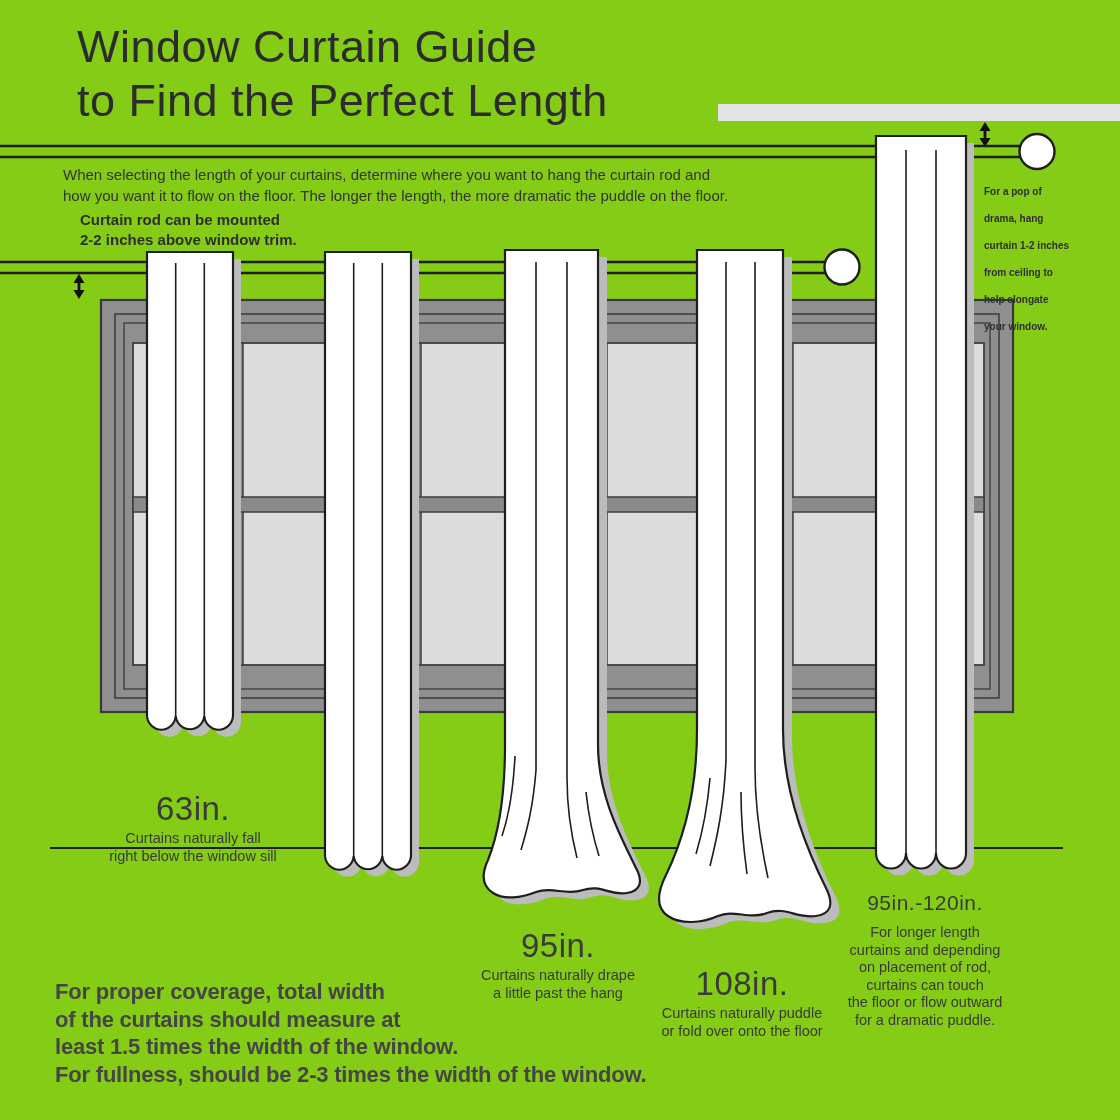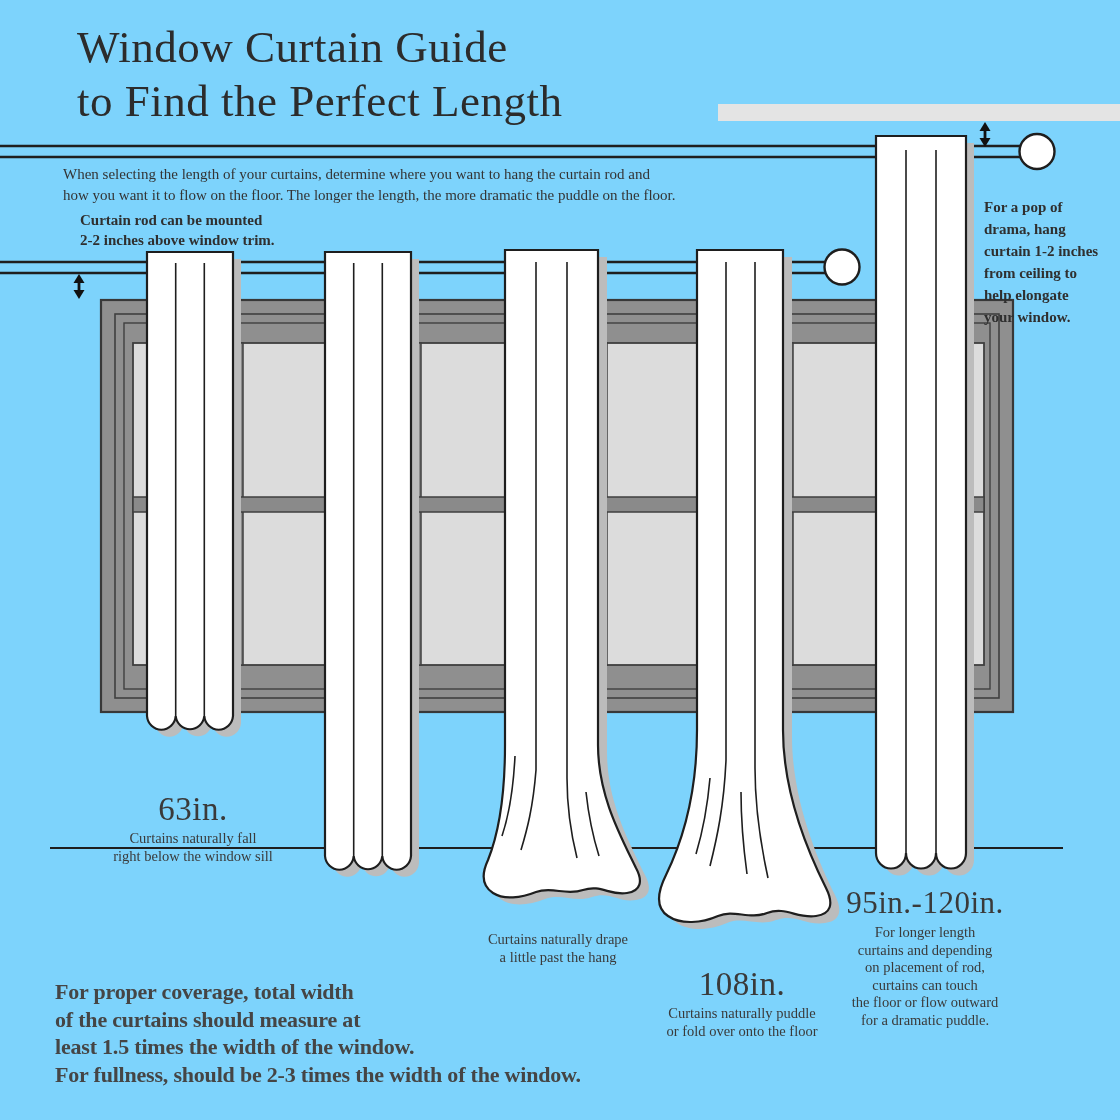--- a/index.html
+++ b/index.html
@@ -1,28 +1,28 @@
 <!DOCTYPE html>
 <html><head>
 <meta charset="utf-8">
 <style>
   html,body{margin:0;padding:0;background:#ffffff;width:1120px;height:1120px;
     font-family:"Liberation Sans", sans-serif;overflow:hidden;}
-  .stage{position:relative;width:1120px;height:1120px;background:#7dd3fc;font-family:Liberation Serif, serif;}
+  .stage{position:relative;width:1120px;height:1120px;background:#84cc16;}
   svg.illu{position:absolute;left:0;top:0;z-index:1;}
   .txt{position:absolute;z-index:2;color:#3a3a3a;white-space:pre-line;}
   .title{left:77px;top:20px;font-size:45px;line-height:54px;font-weight:500;
     color:#2c2c2c;letter-spacing:.5px;}
   .intro{left:63px;top:164px;font-size:15px;line-height:21px;color:#343434;}
   .rod-note{left:80px;top:210px;font-size:15px;line-height:20px;font-weight:bold;color:#2f2f2f;}
-  .drama-note{left:984px;top:196px;width:132px;font-size:15px;line-height:22px;
+  .drama-note{left:984px;top:178px;width:132px;font-size:10px;line-height:27px;
     font-weight:bold;color:#2f2f2f;}
   .curtain-label{position:absolute;z-index:2;text-align:center;color:#3a3a3a;}
   .len{font-size:33px;letter-spacing:.5px;line-height:36px;}
-  .len.small{font-size:31px;}
+  .len.small{font-size:21px;}
   .desc{font-size:14.5px;line-height:17.5px;margin-top:3px;white-space:pre-line;}
   .c1{left:93px;top:752px;width:200px;margin-top:39px;}
   .c2{left:272px;top:890px;width:200px;}
   .c3{left:458px;top:928px;width:200px;}
   .c4{left:630px;top:966px;width:224px;}
   .c5{left:818px;top:885px;width:214px;}
   .coverage{left:55px;top:978px;font-size:22px;line-height:27.5px;font-weight:bold;
     color:#454545;letter-spacing:-.2px;width:700px;}
 </style>
 </head>
@@ -151,20 +151,21 @@
 your window.</div>
 
   <div class="curtain-label c1">
     <div class="len">63in.</div>
     <div class="desc">Curtains naturally fall
 right below the window sill</div>
   </div>
 
 
   <div class="curtain-label c3">
+    <div class="len">95in.</div>
     <div class="desc">Curtains naturally drape
 a little past the hang</div>
   </div>
 
   <div class="curtain-label c4">
     <div class="len">108in.</div>
     <div class="desc">Curtains naturally puddle
 or fold over onto the floor</div>
   </div>
 

